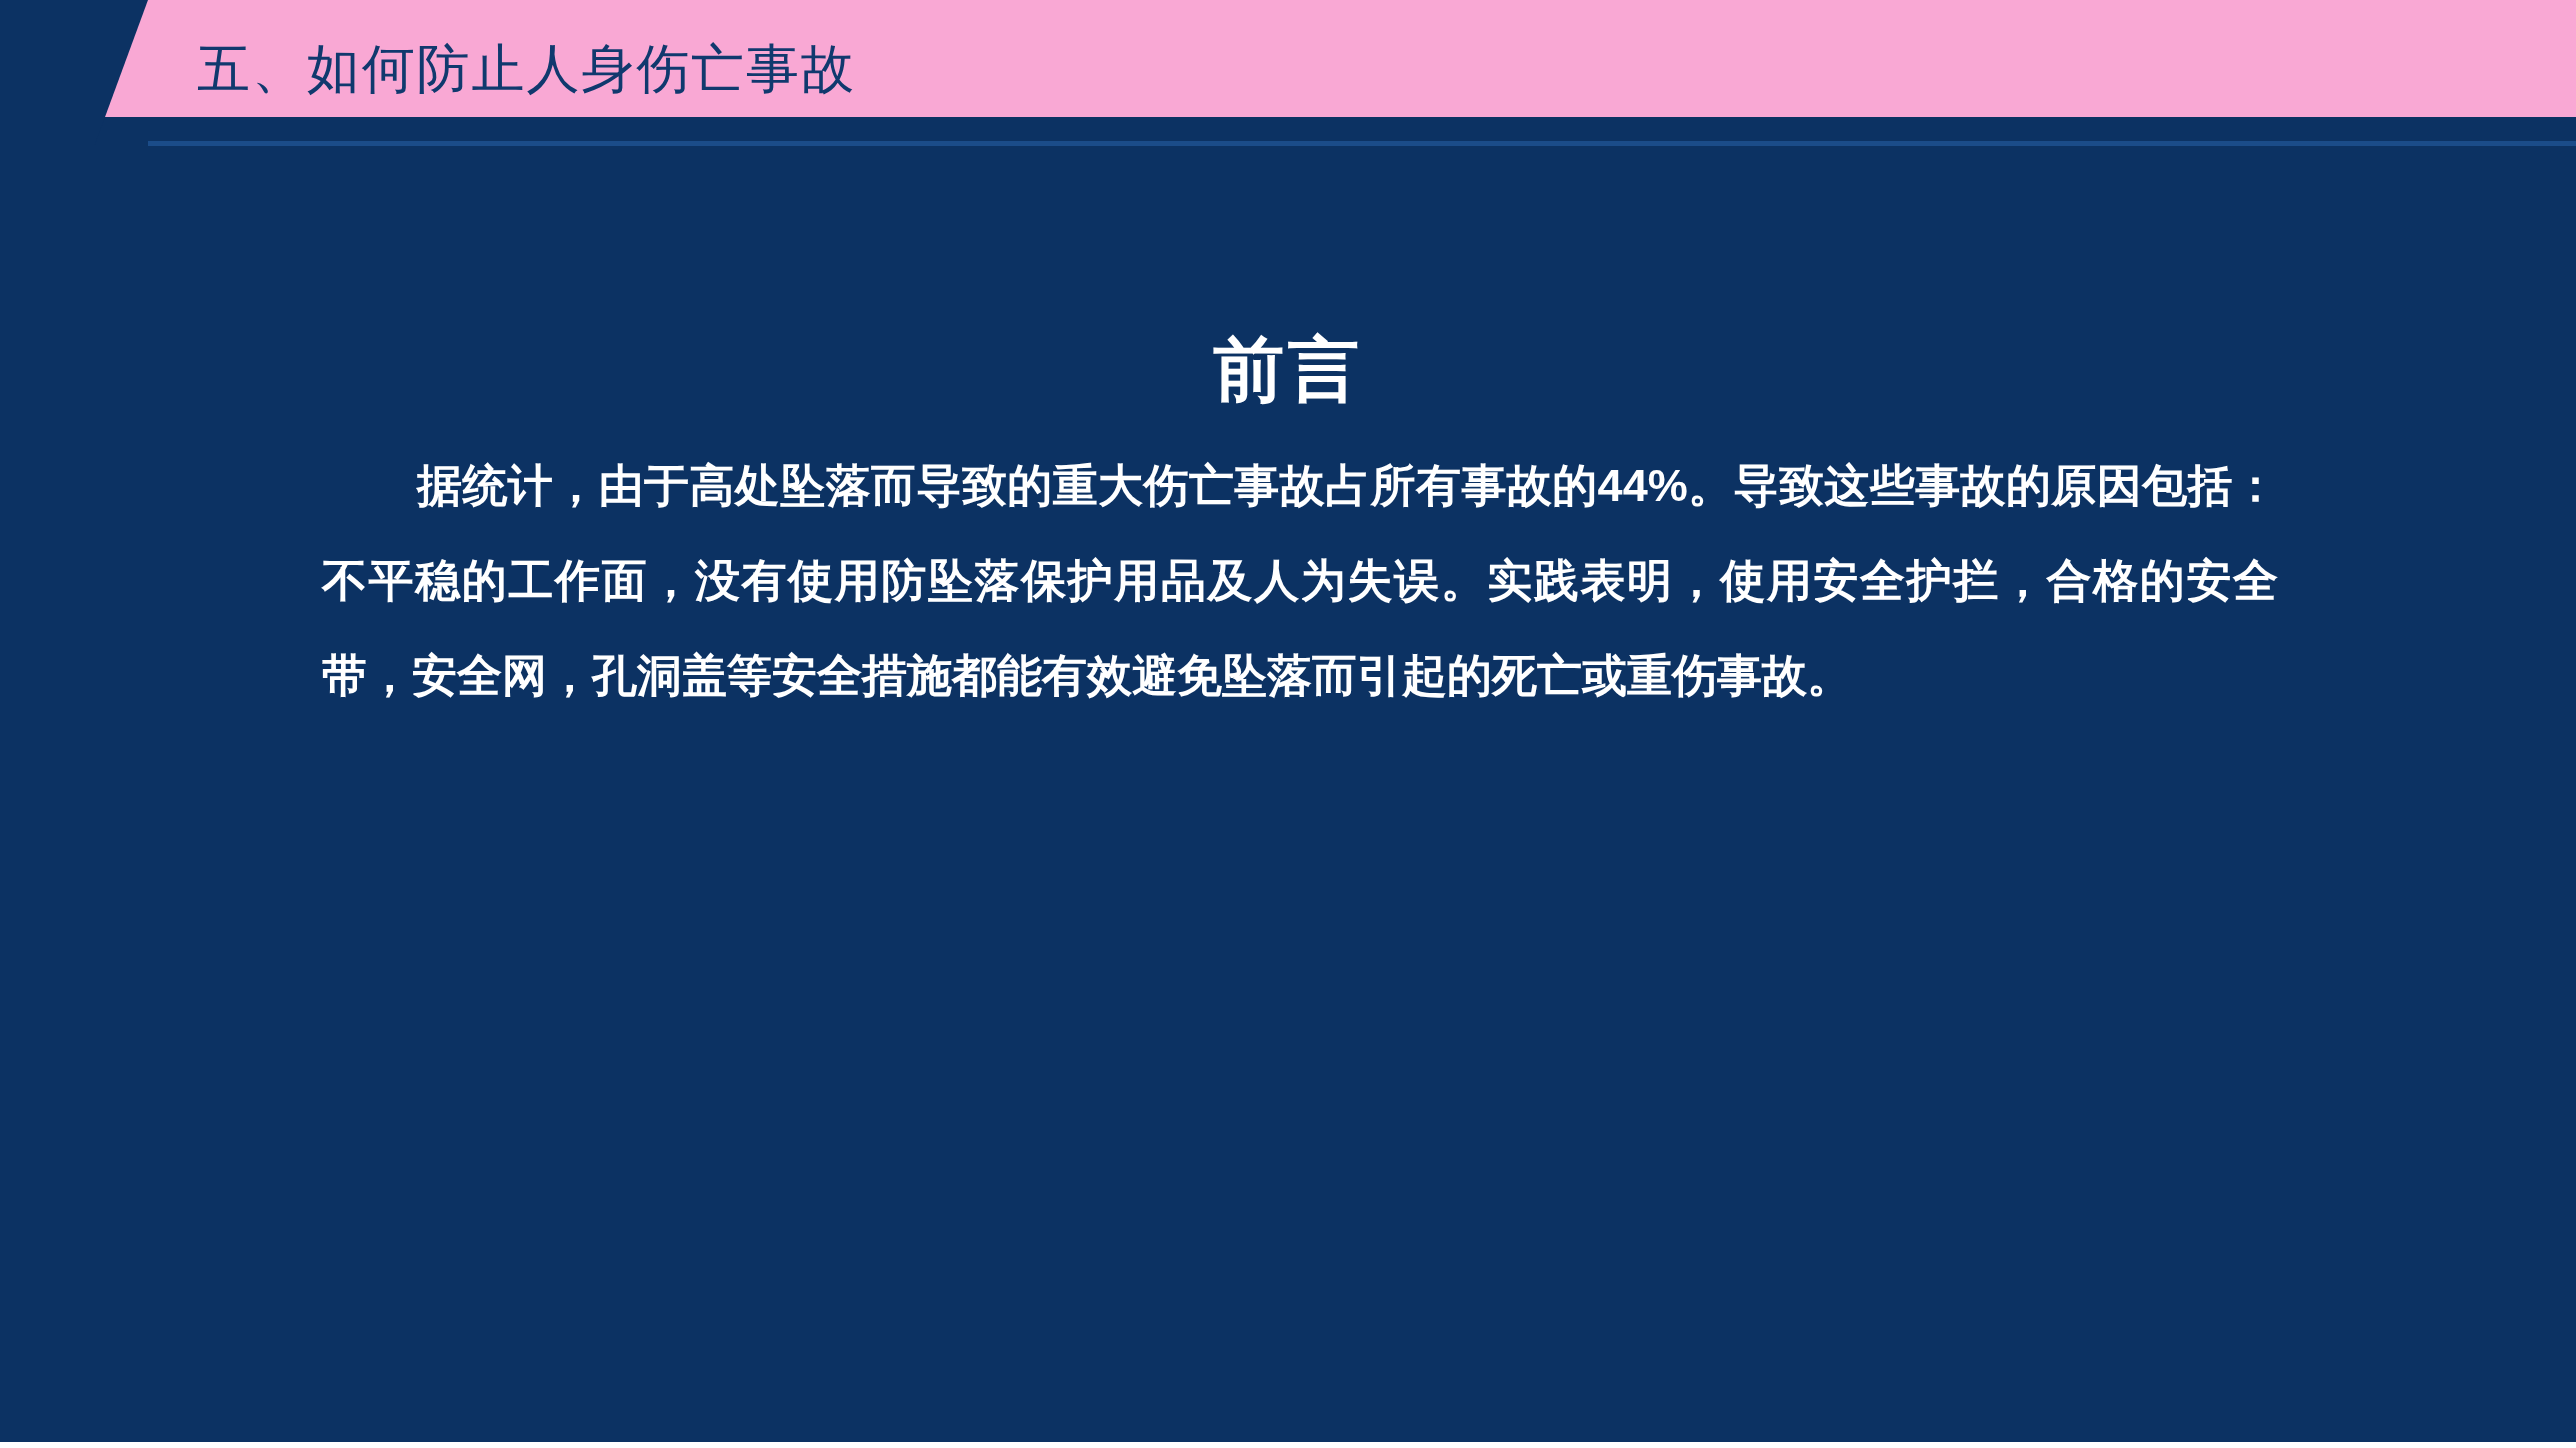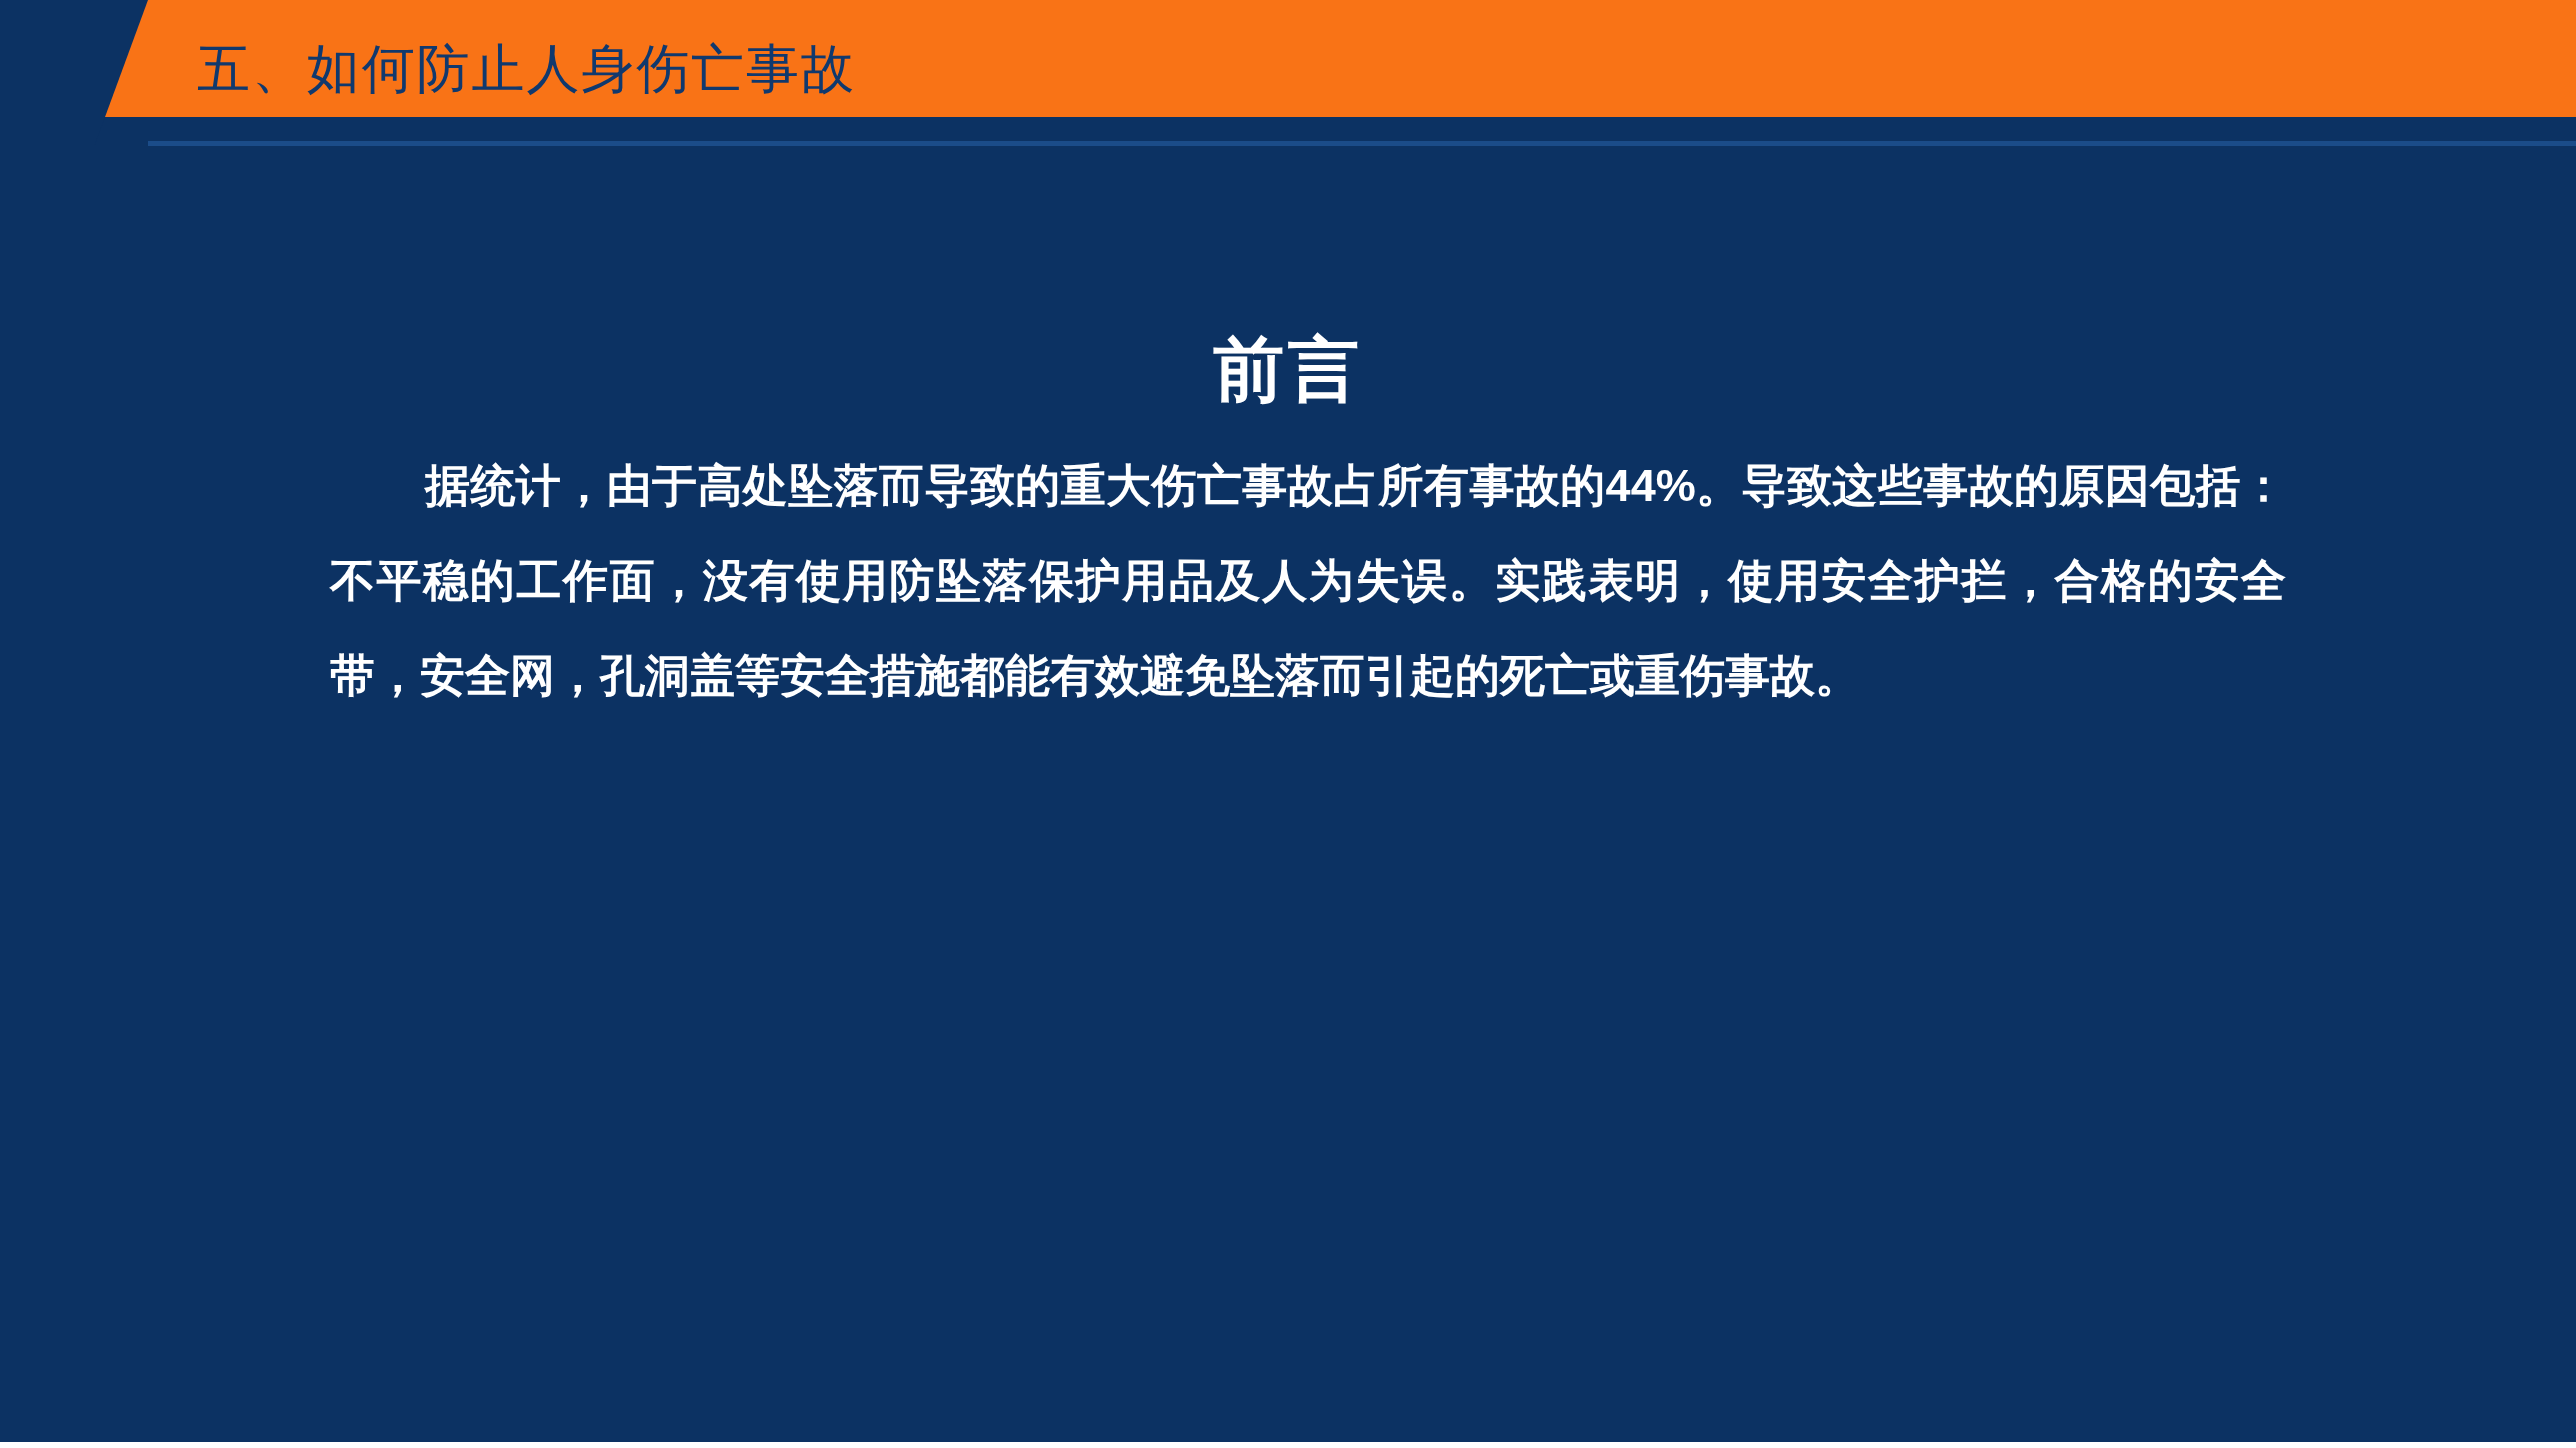--- a/index.html
+++ b/index.html
@@ -20,21 +20,21 @@
     background: #0c3263;
     overflow: hidden;
   }
   
   .header {
     position: absolute;
     left: 0;
     top: 0;
     width: 2576px;
     height: 117px;
-    background: #f97316;
+    background: #f9a8d4;
   }
   .header-corner {
     position: absolute;
     left: 0;
     top: 0;
     width: 148px;
     height: 145px;
     background: #0c3263;
     clip-path: polygon(0 0, 100% 0, 64% 100%, 0 100%);
   }
@@ -91,21 +91,20 @@
     left: 322px;
     top: 286px;
     width: 1956px;
     font-size: 45px;
     line-height: 95px;
     font-weight: bold;
     color: #ffffff;
     text-align: justify;
     text-indent: 95px;
     letter-spacing: 0px;
-    margin-left: 8px;
   }
   
   .bottom-strip {
     position: absolute;
     left: 0;
     bottom: 0;
     width: 2576px;
     height: 5.7px;
     background: #ffffff;
   }

